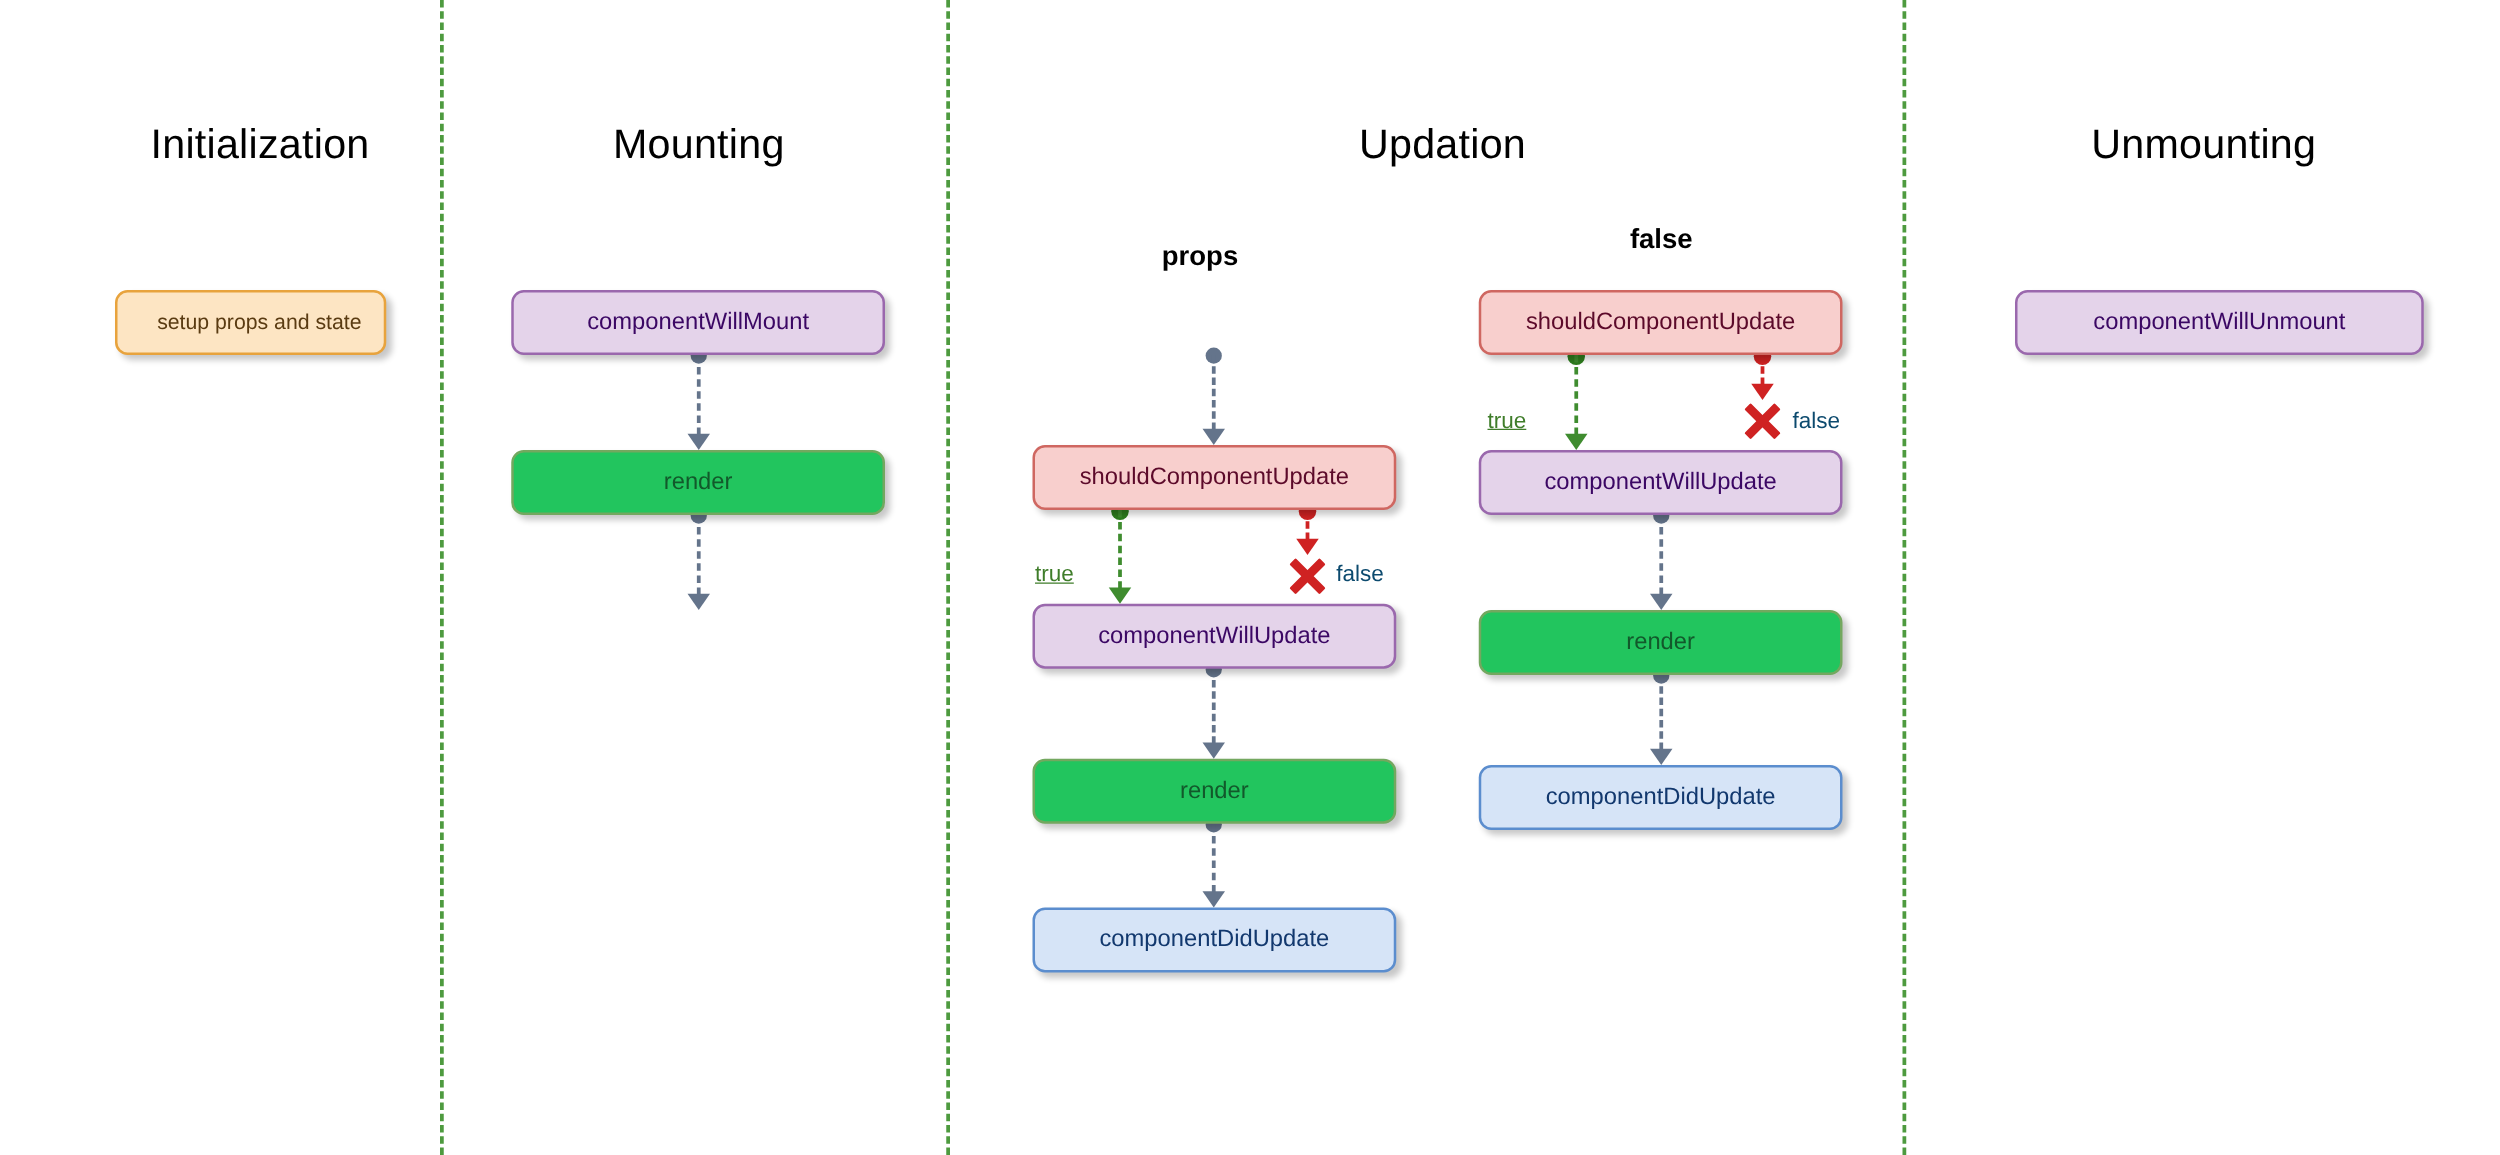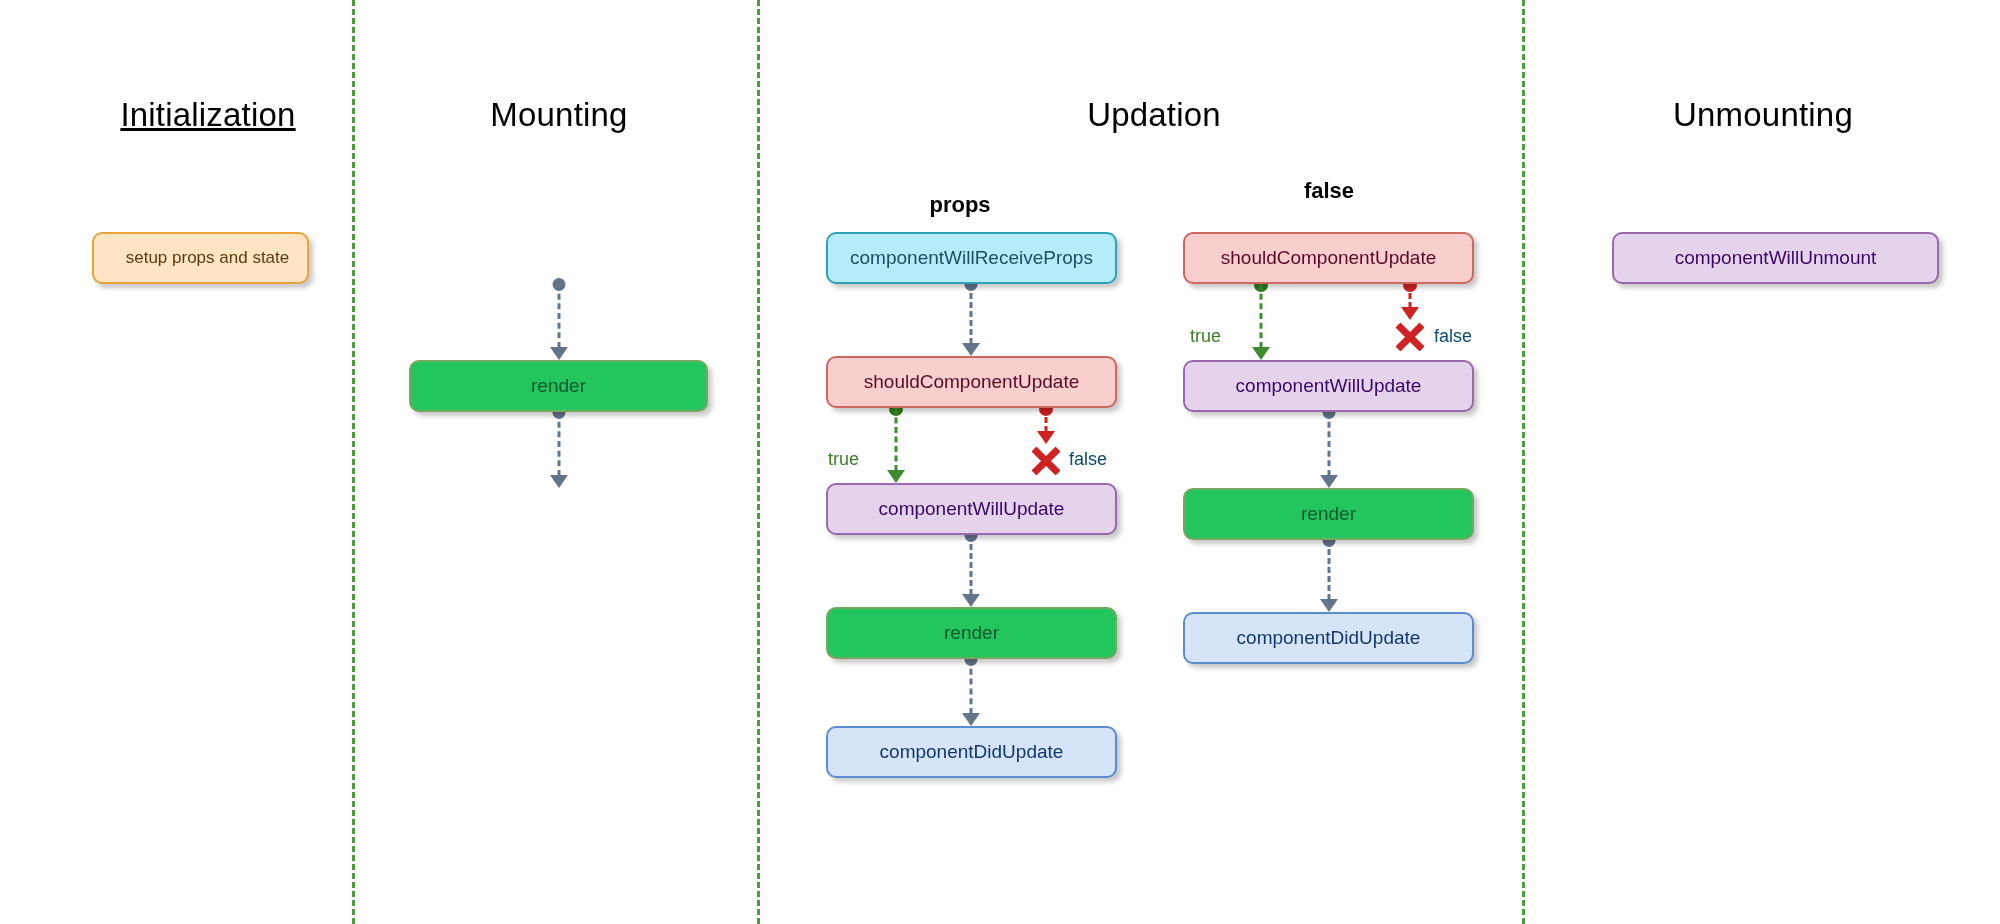--- a/index.html
+++ b/index.html
@@ -118,21 +118,21 @@
   .conn.red .dot  { background: #cf2222; width: 14px; height: 14px; }
   .conn.red .head { border-top-color: #cf2222; }
 
   
   .branch-label {
     position: absolute;
     font-size: 18px;
     white-space: nowrap;
     user-select: none;
   }
-  .branch-label.true  { color: #3f7d2a; }
+  .branch-label.true  { color: #3f7d2a; text-decoration: underline; }
   .branch-label.false { color: #0c4a6e; }
 
   
   .xmark {
     position: absolute;
     width: 34px;
     height: 34px;
     transform: translate(-50%, -50%);
   }
   .xmark::before,
@@ -149,21 +149,21 @@
   .xmark::before { transform: translate(-50%,-50%) rotate(45deg); }
   .xmark::after  { transform: translate(-50%,-50%) rotate(-45deg); }
 </style>
 </head>
 <body>
 
 <div id="canvas">
     <div class="divider" style="left: 352px;"></div>
     <div class="divider" style="left: 757px;"></div>
     <div class="divider" style="left: 1522px;"></div>
-    <div class="phase-title" style="left: 208px; top: 96px; text-decoration: underline;">Initialization</div>
+    <div class="phase-title" style="left: 208px; top: 96px;">Initialization</div>
     <div class="phase-title" style="left: 559px; top: 96px;">Mounting</div>
     <div class="phase-title" style="left: 1154px; top: 96px;">Updation</div>
     <div class="phase-title" style="left: 1763px; top: 96px;">Unmounting</div>
     <div class="sub-title" style="left: 960px; top: 192px;">props</div>
     <div class="sub-title" style="left: 1329px; top: 178px;">false</div>
     <div class="conn" style="left: 559px; top: 284px; height: 76px; width: 20px;">
       <div class="dot"></div>
       <div class="line" style="height: 64px;"></div>
       <div class="head" style="top: 63px;"></div>
     </div>
@@ -217,22 +217,22 @@
       <div class="line" style="height: 60px;"></div>
       <div class="head" style="top: 59px;"></div>
     </div>
     <div class="xmark" style="left: 1046px; top: 461px;"></div>
     <div class="xmark" style="left: 1410px; top: 337px;"></div>
     <div class="branch-label true" style="left: 828px; top: 449px;">true</div>
     <div class="branch-label false" style="left: 1069px; top: 449px;">false</div>
     <div class="branch-label true" style="left: 1190px; top: 326px;">true</div>
     <div class="branch-label false" style="left: 1434px; top: 326px;">false</div>
     <div class="node n-orange small" style="left: 92px; top: 232px; width: 217px; height: 52px;">setup props and state</div>
+    <div class="node n-purple" style="left: 409px; top: 232px; width: 299px; height: 52px;">componentWillMount</div>
     <div class="node n-green" style="left: 409px; top: 360px; width: 299px; height: 52px;">render</div>
-    <div class="node n-cyan" style="left: 826px; top: 232px; width: 291px; height: 52px;">componentWillReceiveProps</div>
     <div class="node n-red" style="left: 826px; top: 356px; width: 291px; height: 52px;">shouldComponentUpdate</div>
     <div class="node n-purple" style="left: 826px; top: 483px; width: 291px; height: 52px;">componentWillUpdate</div>
     <div class="node n-green" style="left: 826px; top: 607px; width: 291px; height: 52px;">render</div>
     <div class="node n-blue" style="left: 826px; top: 726px; width: 291px; height: 52px;">componentDidUpdate</div>
     <div class="node n-red" style="left: 1183px; top: 232px; width: 291px; height: 52px;">shouldComponentUpdate</div>
     <div class="node n-purple" style="left: 1183px; top: 360px; width: 291px; height: 52px;">componentWillUpdate</div>
     <div class="node n-green" style="left: 1183px; top: 488px; width: 291px; height: 52px;">render</div>
     <div class="node n-blue" style="left: 1183px; top: 612px; width: 291px; height: 52px;">componentDidUpdate</div>
     <div class="node n-purple" style="left: 1612px; top: 232px; width: 327px; height: 52px;">componentWillUnmount</div>
   </div>

